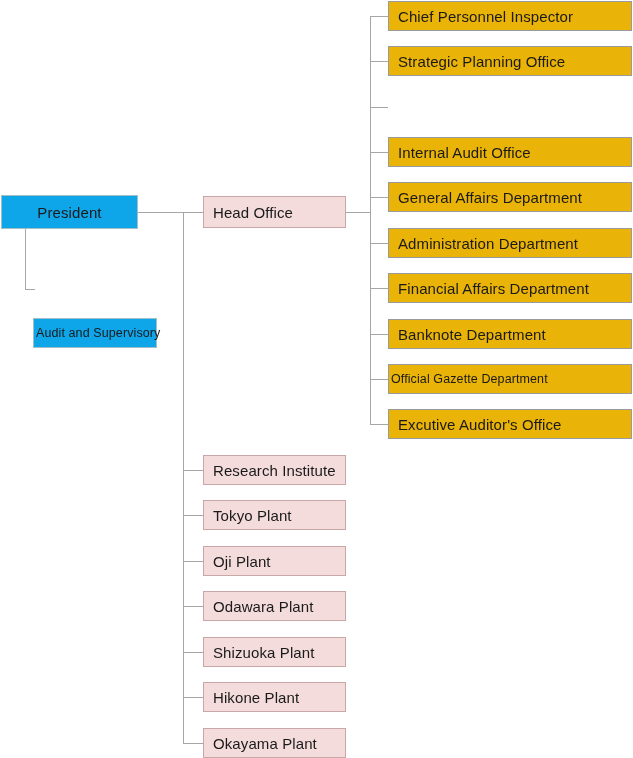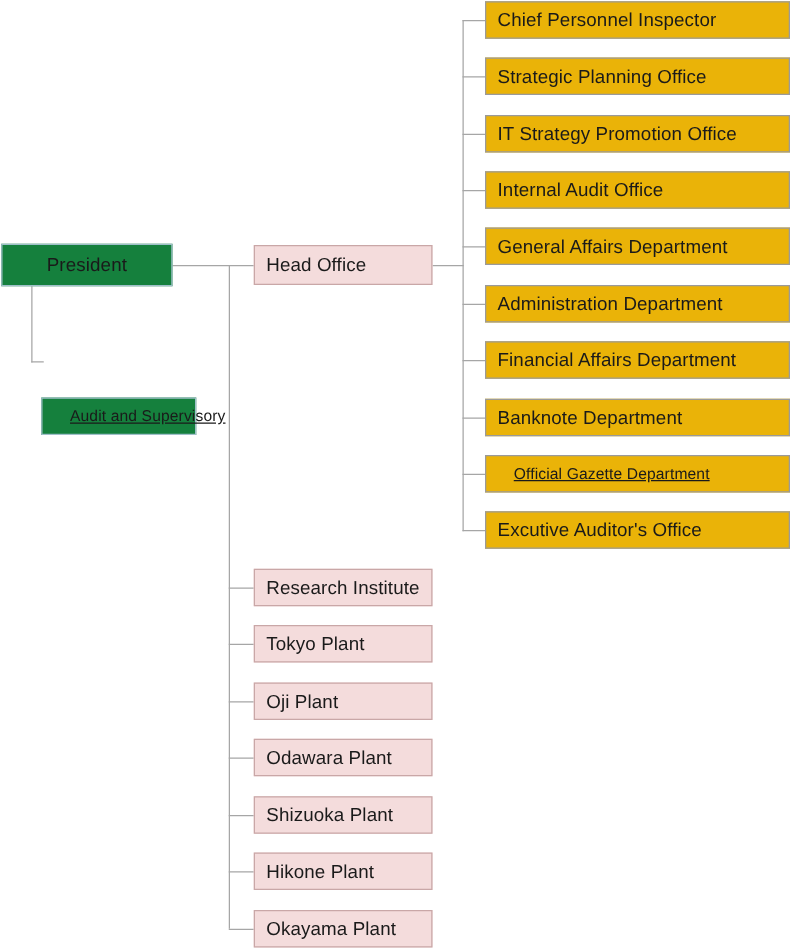--- a/index.html
+++ b/index.html
@@ -15,27 +15,27 @@
     position:absolute;
     box-sizing:border-box;
     border:1px solid #9a9a9a;
     display:flex;
     align-items:center;
     color:#1a1a1a;
     font-size:15px;
     white-space:nowrap;
     letter-spacing:.1px;
   }
-  .node.blue{background:#15803d;border-color:#9fbfc9;}
+  .node.blue{background:#0ea5e9;border-color:#9fbfc9;}
   .node.pink{background:#f4dcdc;border-color:#c9a7a7;}
   .node.plain{background:#eab308;border-color:#9a9a9a;}
 
   .node.center{justify-content:center;}
   .node.left{justify-content:flex-start;padding-left:9px;}
-  .node.small{font-size:12.5px;padding-left:22px;text-decoration:underline;}
+  .node.small{font-size:12.5px;padding-left:2px;}
 
   .line{position:absolute;background:#a6a6a6;}
   .line.h{height:1px;}
   .line.v{width:1px;}
 </style>
 </head>
 <body>
 
 <div id="chart">
 
@@ -84,21 +84,20 @@
   <div class="node pink left" style="left:203px;top:637px;width:143px;height:30px;">Shizuoka Plant</div>
 
   <div class="node pink left" style="left:203px;top:682px;width:143px;height:30px;">Hikone Plant</div>
 
   <div class="node pink left" style="left:203px;top:728px;width:143px;height:30px;">Okayama Plant</div>
 
   <div class="node plain left" style="left:388px;top:1px;width:244px;height:30px;">Chief Personnel Inspector</div>
 
   <div class="node plain left" style="left:388px;top:46px;width:244px;height:30px;">Strategic Planning Office</div>
 
-  <div class="node plain left" style="left:388px;top:92px;width:244px;height:30px;">IT Strategy Promotion Office</div>
 
   <div class="node plain left" style="left:388px;top:137px;width:244px;height:30px;">Internal Audit Office</div>
 
   <div class="node plain left" style="left:388px;top:182px;width:244px;height:30px;">General Affairs Department</div>
 
   <div class="node plain left" style="left:388px;top:228px;width:244px;height:30px;">Administration Department</div>
 
   <div class="node plain left" style="left:388px;top:273px;width:244px;height:30px;">Financial Affairs Department</div>
 
   <div class="node plain left" style="left:388px;top:319px;width:244px;height:30px;">Banknote Department</div>

